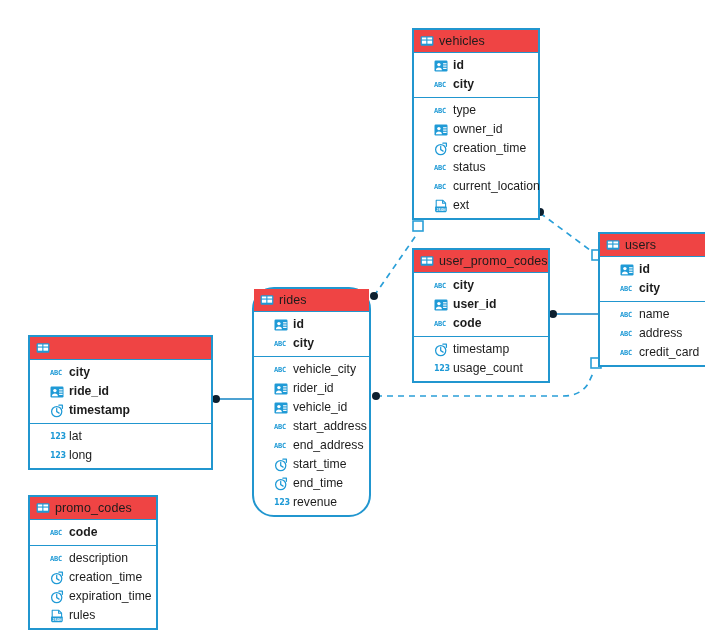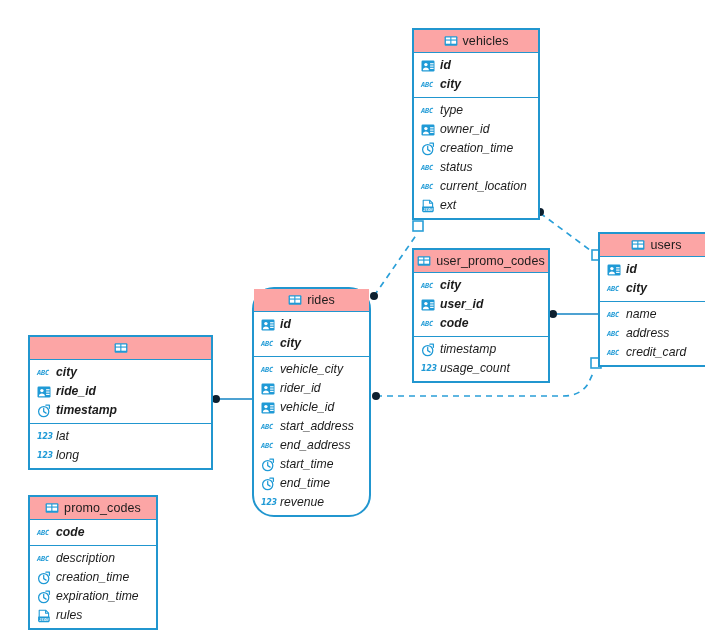--- a/index.html
+++ b/index.html
@@ -12,36 +12,35 @@
   #canvas{position:absolute;inset:0;width:705px;height:636px;}
   #edges{position:absolute;left:0;top:0;width:705px;height:636px;z-index:1;pointer-events:none;}
 
   .table-node{
     position:absolute;z-index:2;
     background:#ffffff;
     border:2px solid #2196cf;
     box-sizing:border-box;
   }
   .tbl-header{
-    display:flex;align-items:center;justify-content:center;gap:5px;
+    display:flex;align-items:center;gap:5px;
     padding:4px 6px 4px 6px;
     border-bottom:1px solid #2196cf;
-    background:#fca5a5;
+    background:#ef4444;
   }
   .tbl-title{
     font-size:12.5px;color:#1c1c1c;font-weight:400;white-space:nowrap;letter-spacing:.1px;
   }
   .field-group{padding:3px 0 3px 0;}
   .field-group + .field-group{border-top:1px solid #2196cf;}
   .field{
     display:flex;align-items:center;gap:5px;
-    padding:1px 6px 1px 7px;
+    padding:1px 6px 1px 20px;
     height:17px;
     white-space:nowrap;
-    font-style:italic;
   }
   .field-label{font-size:12.2px;color:#1c1c1c;line-height:17px;}
   .pk .field-label{font-weight:700;}
 
   
   .ticon{
     width:14px;height:14px;flex:0 0 14px;position:relative;display:inline-block;
   }
   
   .ic-abc{

